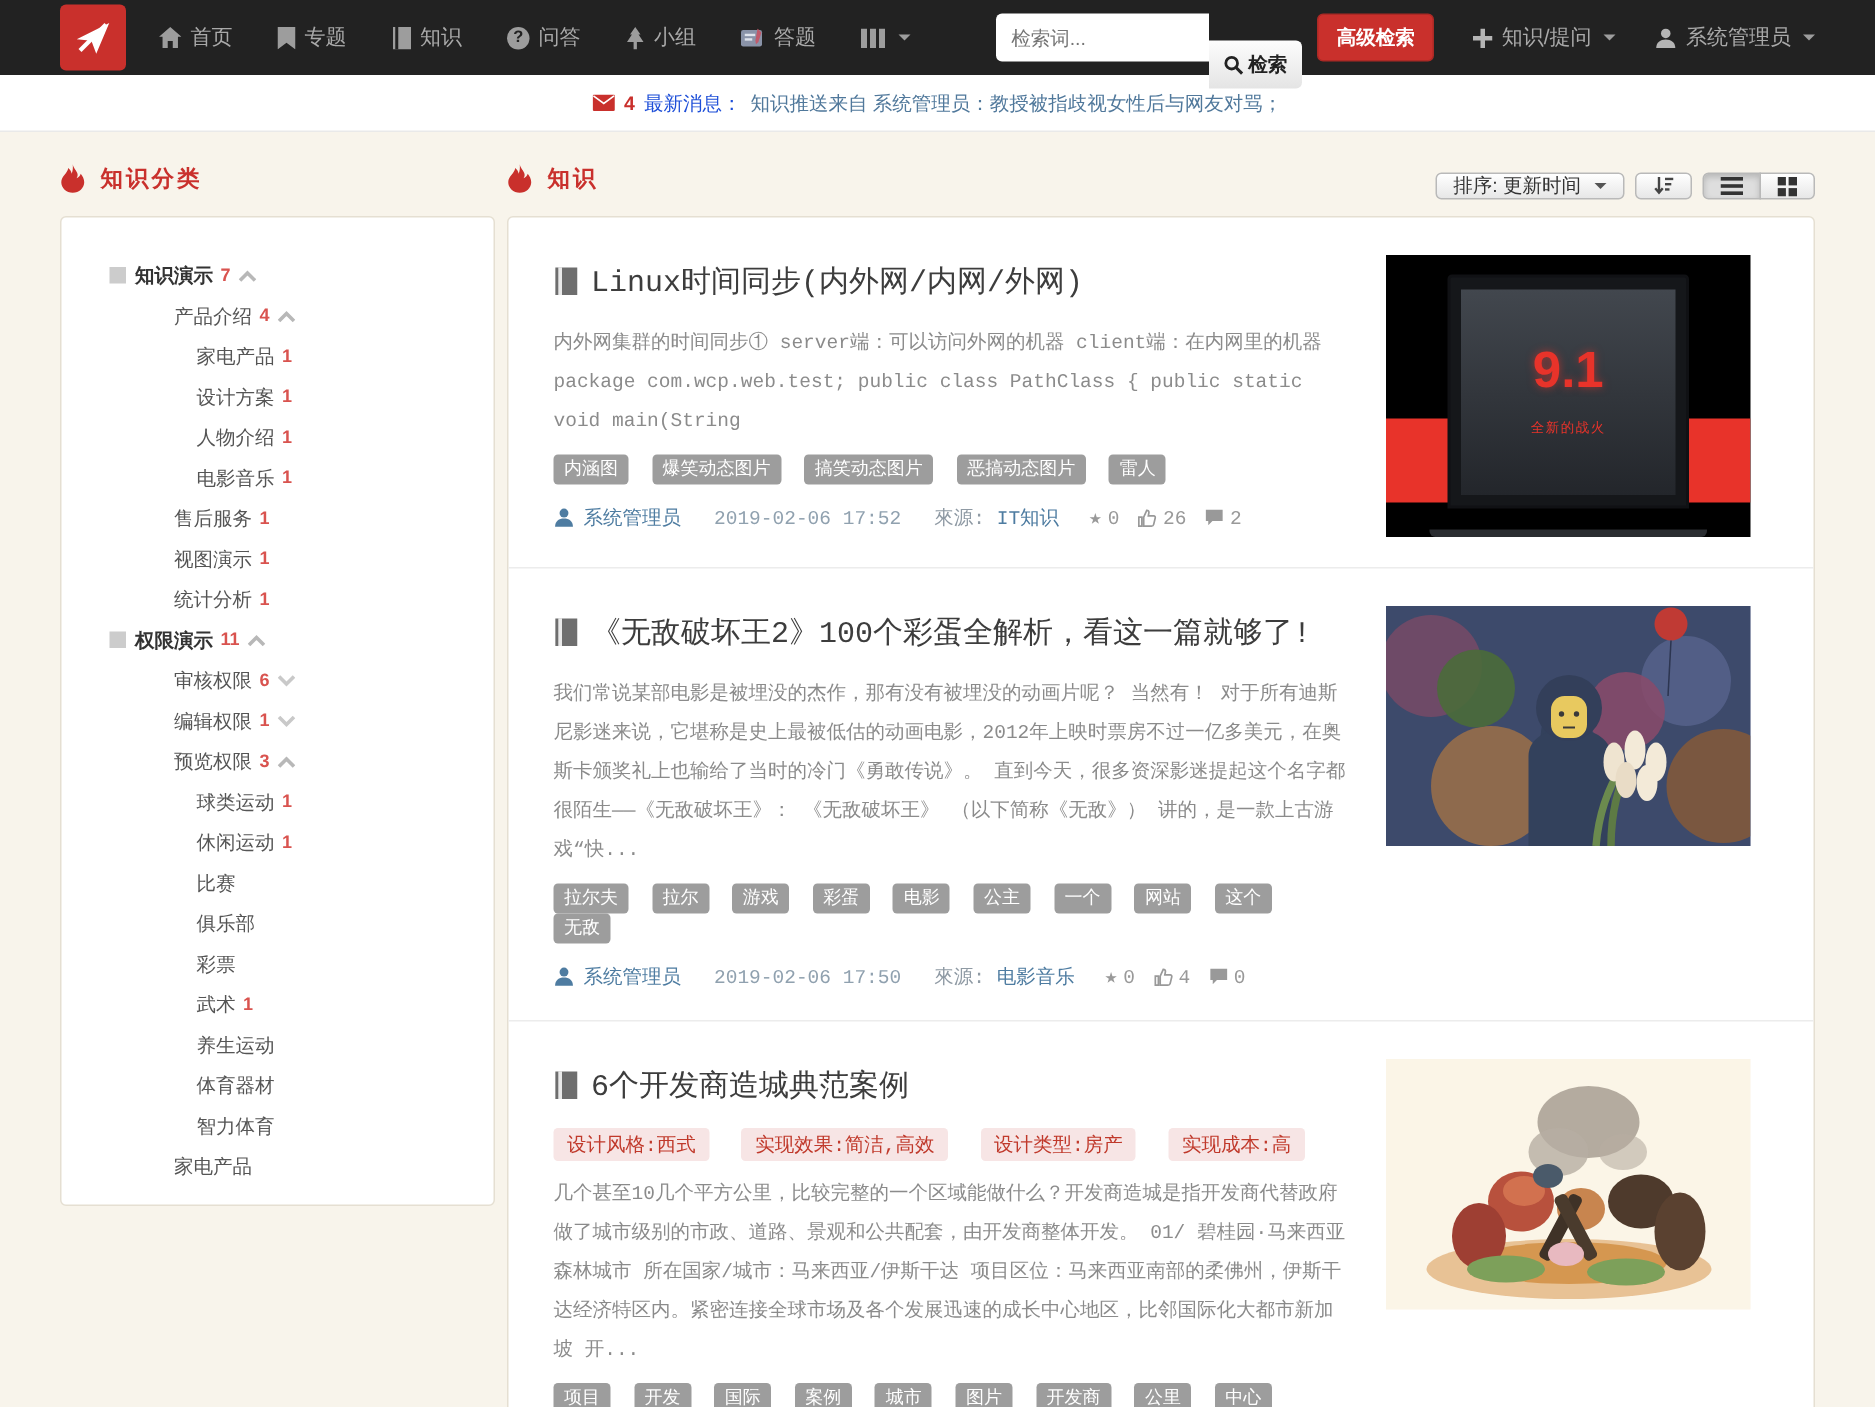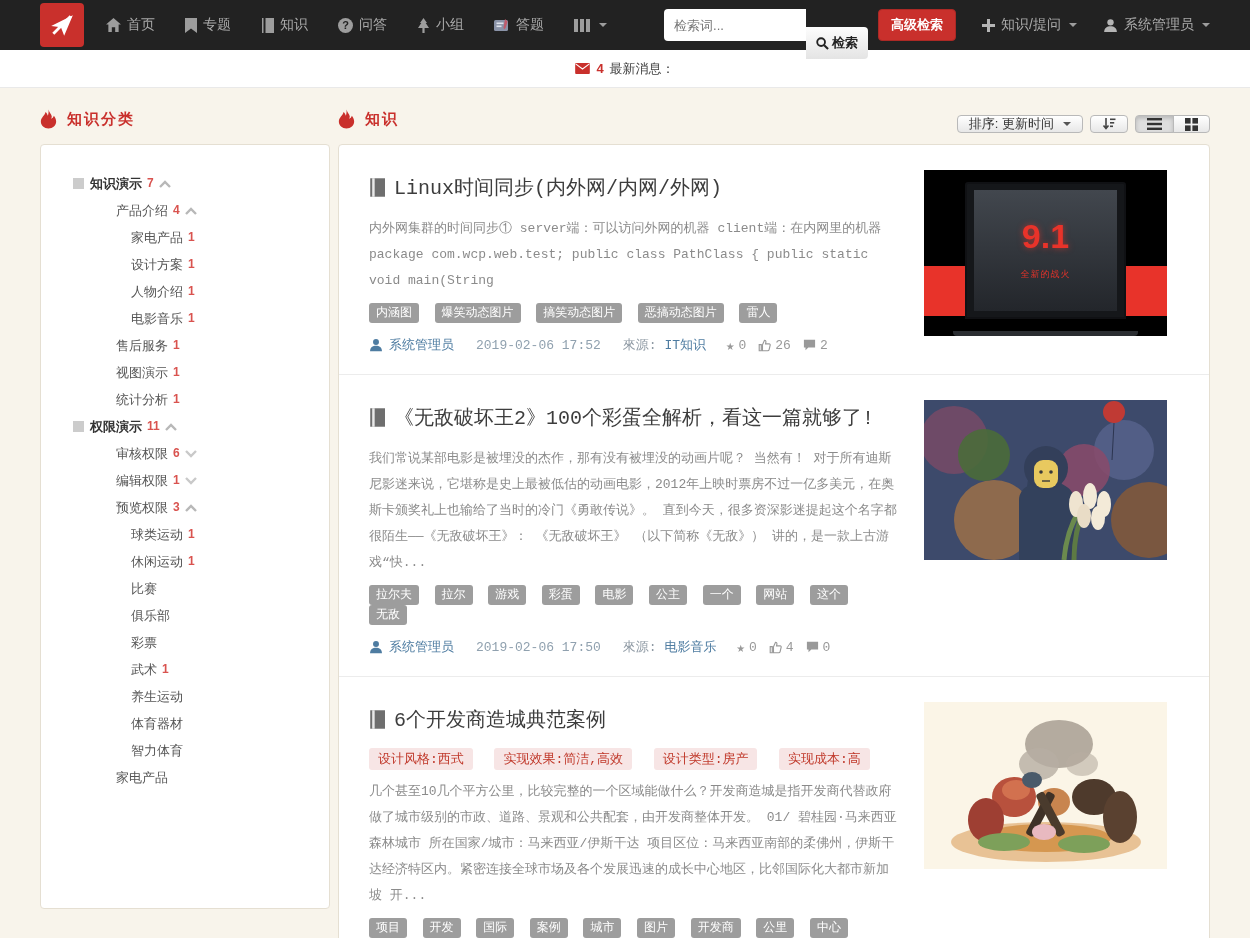--- a/index.html
+++ b/index.html
@@ -25,33 +25,33 @@
     font-size:13px; color:#222; font-weight:bold; padding:0 10px; display:flex; align-items:center; gap:3px; cursor:pointer;margin-top:36px; }
   .btn-adv { height:32px; margin-left:10px; border:1px solid #ac2925; border-radius:4px;
     background:#c9302c; color:#fff; font-size:13px; font-weight:bold; padding:0 12px; cursor:pointer; }
   .menu-create,.menu-user { display:flex; align-items:center; gap:6px; color:#a9a9a9; font-size:14px;
     margin-left:26px; cursor:pointer; }
 
   
   .notice { height:38px; background:#fff; border-bottom:1px solid #e9e9e9; display:flex;
     align-items:center; justify-content:center; gap:6px; font-size:13px; }
   .notice .cnt { color:#c9302c; font-weight:bold; }
-  .notice .lbl { color:#404040; }
+  .notice .lbl { color:#1d4ed8; }
   .notice .msg { color:#50789b; cursor:pointer; }
 
   
   .content { display:flex; gap:8px; padding:16px 40px 0; }
   .col-side { width:290px; flex-shrink:0; }
   .col-main { flex:1; min-width:0; }
   .sec-head { display:flex; align-items:center; gap:10px; height:30px; margin-bottom:10px; }
   .sec-head h2 { font-size:15px; color:#c9302c; letter-spacing:2px; }
   .panel { background:#fff; border:1px solid #e5dfd2; border-radius:4px; }
 
   
-  .tree { padding:30px 18px 26px; height:765px; overflow:hidden; }
+  .tree { padding:30px 18px 26px; height:660px; overflow:hidden; }
   .trow { display:flex; align-items:center; margin-bottom:10px; line-height:17px; font-size:13px; cursor:pointer; }
   .lv1 { padding-left:14px; }
   .lv2 { padding-left:57px;text-align:center; }
   .lv3 { padding-left:72px; }
   .bullet { width:11px; height:11px; background:#ccc; margin-right:6px; flex-shrink:0; }
   .lv1 .tlabel { font-weight:bold; color:#333; }
   .tlabel { color:#555; text-decoration:none; }
   .tcount { color:#d9534f; font-size:12px; margin-left:5px; font-weight:bold; }
   .chev { margin-left:5px; display:inline-flex; }
 
@@ -84,21 +84,21 @@
   .kmeta .author { color:#4e7ca1; margin-left:6px; text-decoration:none; }
   .kmeta .date { margin-left:22px; color:#90a1af; }
   .kmeta .srcwrap { margin-left:22px; color:#8f9aa4; }
   .kmeta .srclink { color:#4e7ca1; text-decoration:none; }
   .stats { display:flex; align-items:center; margin-left:20px; gap:4px; color:#999; }
   .stats .num { margin-right:8px; }
   .star-glyph { color:#999; font-size:14px; }
 
   
   .thumb { width:243px; flex-shrink:0; align-self:flex-start; position:relative; overflow:hidden; }
-  .t1 { height:166px; background:#000; }
+  .t1 { height:188px; background:#000; }
   .t1 .band { position:absolute; left:0; top:58%; width:100%; height:30%; background:#e8332a; }
   .t1 .laptop { position:absolute; left:17%; top:7%; width:66%; height:83%;
     background:#15171a; border-radius:3px 3px 0 0; border:2px solid #101114; }
   .t1 .screen { position:absolute; inset:5% 4%; background:linear-gradient(#42474e,#23262b);
     display:flex; flex-direction:column; align-items:center; justify-content:center; }
   .t1 .rate { color:#e8332a; font-size:34px; font-weight:bold; line-height:1; text-shadow:0 0 6px rgba(232,51,42,.6); }
   .t1 .cap { color:#e8332a; font-size:9px; margin-top:15px; letter-spacing:1px; }
   .t1 .base { position:absolute; left:12%; bottom:0; width:76%; height:5px; background:#2a2d31; border-radius:0 0 4px 4px; }
 
   .t2 { height:160px; background:#46507a; }
@@ -196,20 +196,21 @@
   </div>
 </div>
 
 <div class="notice">
   <svg width="15" height="11" viewBox="0 0 16 12">
       <rect width="16" height="12" rx="1" fill="#c9302c"></rect>
       <path d="M0.5 1 L8 6.5 L15.5 1" stroke="#fff" stroke-width="1.2" fill="none"></path>
     </svg>
   <span class="cnt">4</span>
   <span class="lbl">最新消息：</span>
+  <span class="msg">知识推送来自 系统管理员：教授被指歧视女性后与网友对骂；</span>
 </div>
 
 <div class="content">
 
   <div class="col-side">
     <div class="sec-head">
       <svg width="17" height="20" viewBox="0 0 16 18" fill="#c9302c">
           <path d="M8 0 C8.4 2.6 10.6 4 11 6.2 C11.2 7.2 10.9 8 10.4 8.8 C11.6 8.4 12.7 7.4 13 6 C14.3 7.6 15.2 9.4 15.2 11.4 C15.2 15 12 18 8 18 C4 18 0.8 15 0.8 11.4 C0.8 7.4 4.6 6 5.2 2.4 C6.3 3.3 7.1 4.5 7.3 6 C8.1 4.3 8.2 2 8 0 Z"></path>
         </svg>
       <h2>知识分类</h2>

